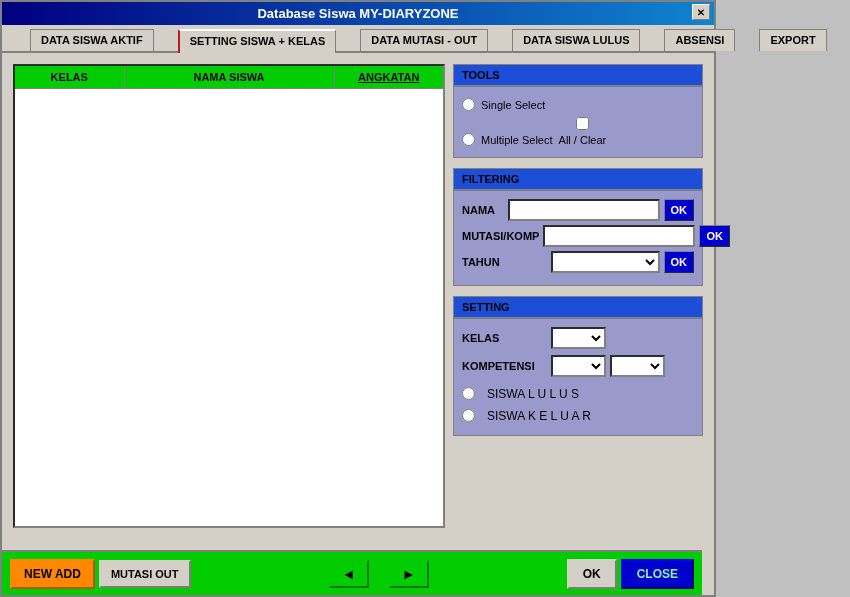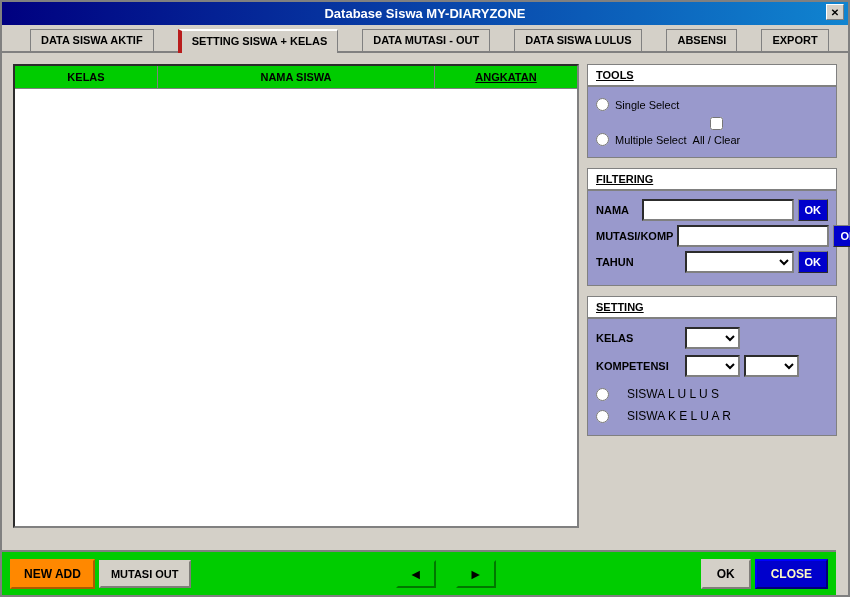--- a/index.html
+++ b/index.html
@@ -5,21 +5,21 @@
     * { box-sizing: border-box; margin: 0; padding: 0; }
     body {
       background: #c0c0c0;
       font-family: Arial, sans-serif;
       font-size: 12px;
       width: 850px;
       height: 597px;
       overflow: hidden;
     }
     .window {
-      width: 850px;
+      width: 716px;
       height: 597px;
       background: #d4d0c8;
       border: 2px solid #808080;
       position: relative;
     }
     .title-bar {
       background: linear-gradient(to right, #000080, #1084d0);
       color: white;
       text-align: center;
       padding: 4px 8px;
@@ -63,21 +63,21 @@
       cursor: pointer;
       font-size: 11px;
       font-weight: bold;
       color: #000;
       white-space: nowrap;
       margin-left: 22px;
     }
     .tab.active {
       background: #d4d0c8;
       border-top: 2px solid #fff;
-      border-left: 4px solid #b91c1c;
+      border-left: 2px solid #b91c1c;
       border-right: 1px solid #808080;
       padding-bottom: 6px;
       margin-bottom: -2px;
       z-index: 1;
     }
     .left-panel {
       flex: 1;
       display: flex;
       flex-direction: column;
     }
@@ -105,27 +105,26 @@
       background: white;
       height: 420px;
     }
     .right-panel {
       width: 250px;
       display: flex;
       flex-direction: column;
       gap: 6px;
     }
     .section-header {
-      background: #ffffff;
+      background: #1d4ed8;
       padding: 4px 8px;
       font-weight: bold;
       font-size: 11px;
       color: #000;
       border: 1px solid #808080;
-      text-decoration: underline;
     }
     .section-body {
       background: #9999cc;
       padding: 8px;
       border: 1px solid #808080;
     }
     .radio-row {
       display: flex;
       align-items: flex-end;
       gap: 6px;
@@ -208,22 +207,22 @@
       font-size: 11px;
     }
     .setting-select-sm {
       width: 55px;
     }
     .setting-select-md {
       width: 55px;
     }
     .radio-setting-row {
       display: flex;
-      align-items: flex-end;
-      gap: 18px;
+      align-items: flex-start;
+      gap: 12px;
       padding: 4px 0;
     }
     .bottom-bar {
       position: absolute;
       bottom: 0;
       left: 0;
       right: 12px;
       background: #00cc00;
       height: 45px;
       display: flex;
@@ -274,21 +273,21 @@
       background: #d4d0c8;
       color: black;
       border: 2px outset #d4d0c8;
       padding: 6px 14px;
       font-weight: bold;
       font-size: 12px;
       cursor: pointer;
     }
     .btn-close {
       background: #0000cc;
-      color: #fef9c3;
+      color: #86efac;
       border: 2px outset #0000cc;
       padding: 6px 14px;
       font-weight: bold;
       font-size: 12px;
       cursor: pointer;
       text-align: right;
     }
     .main-content {
       height: calc(597px - 28px - 38px - 45px);
       display: flex;

